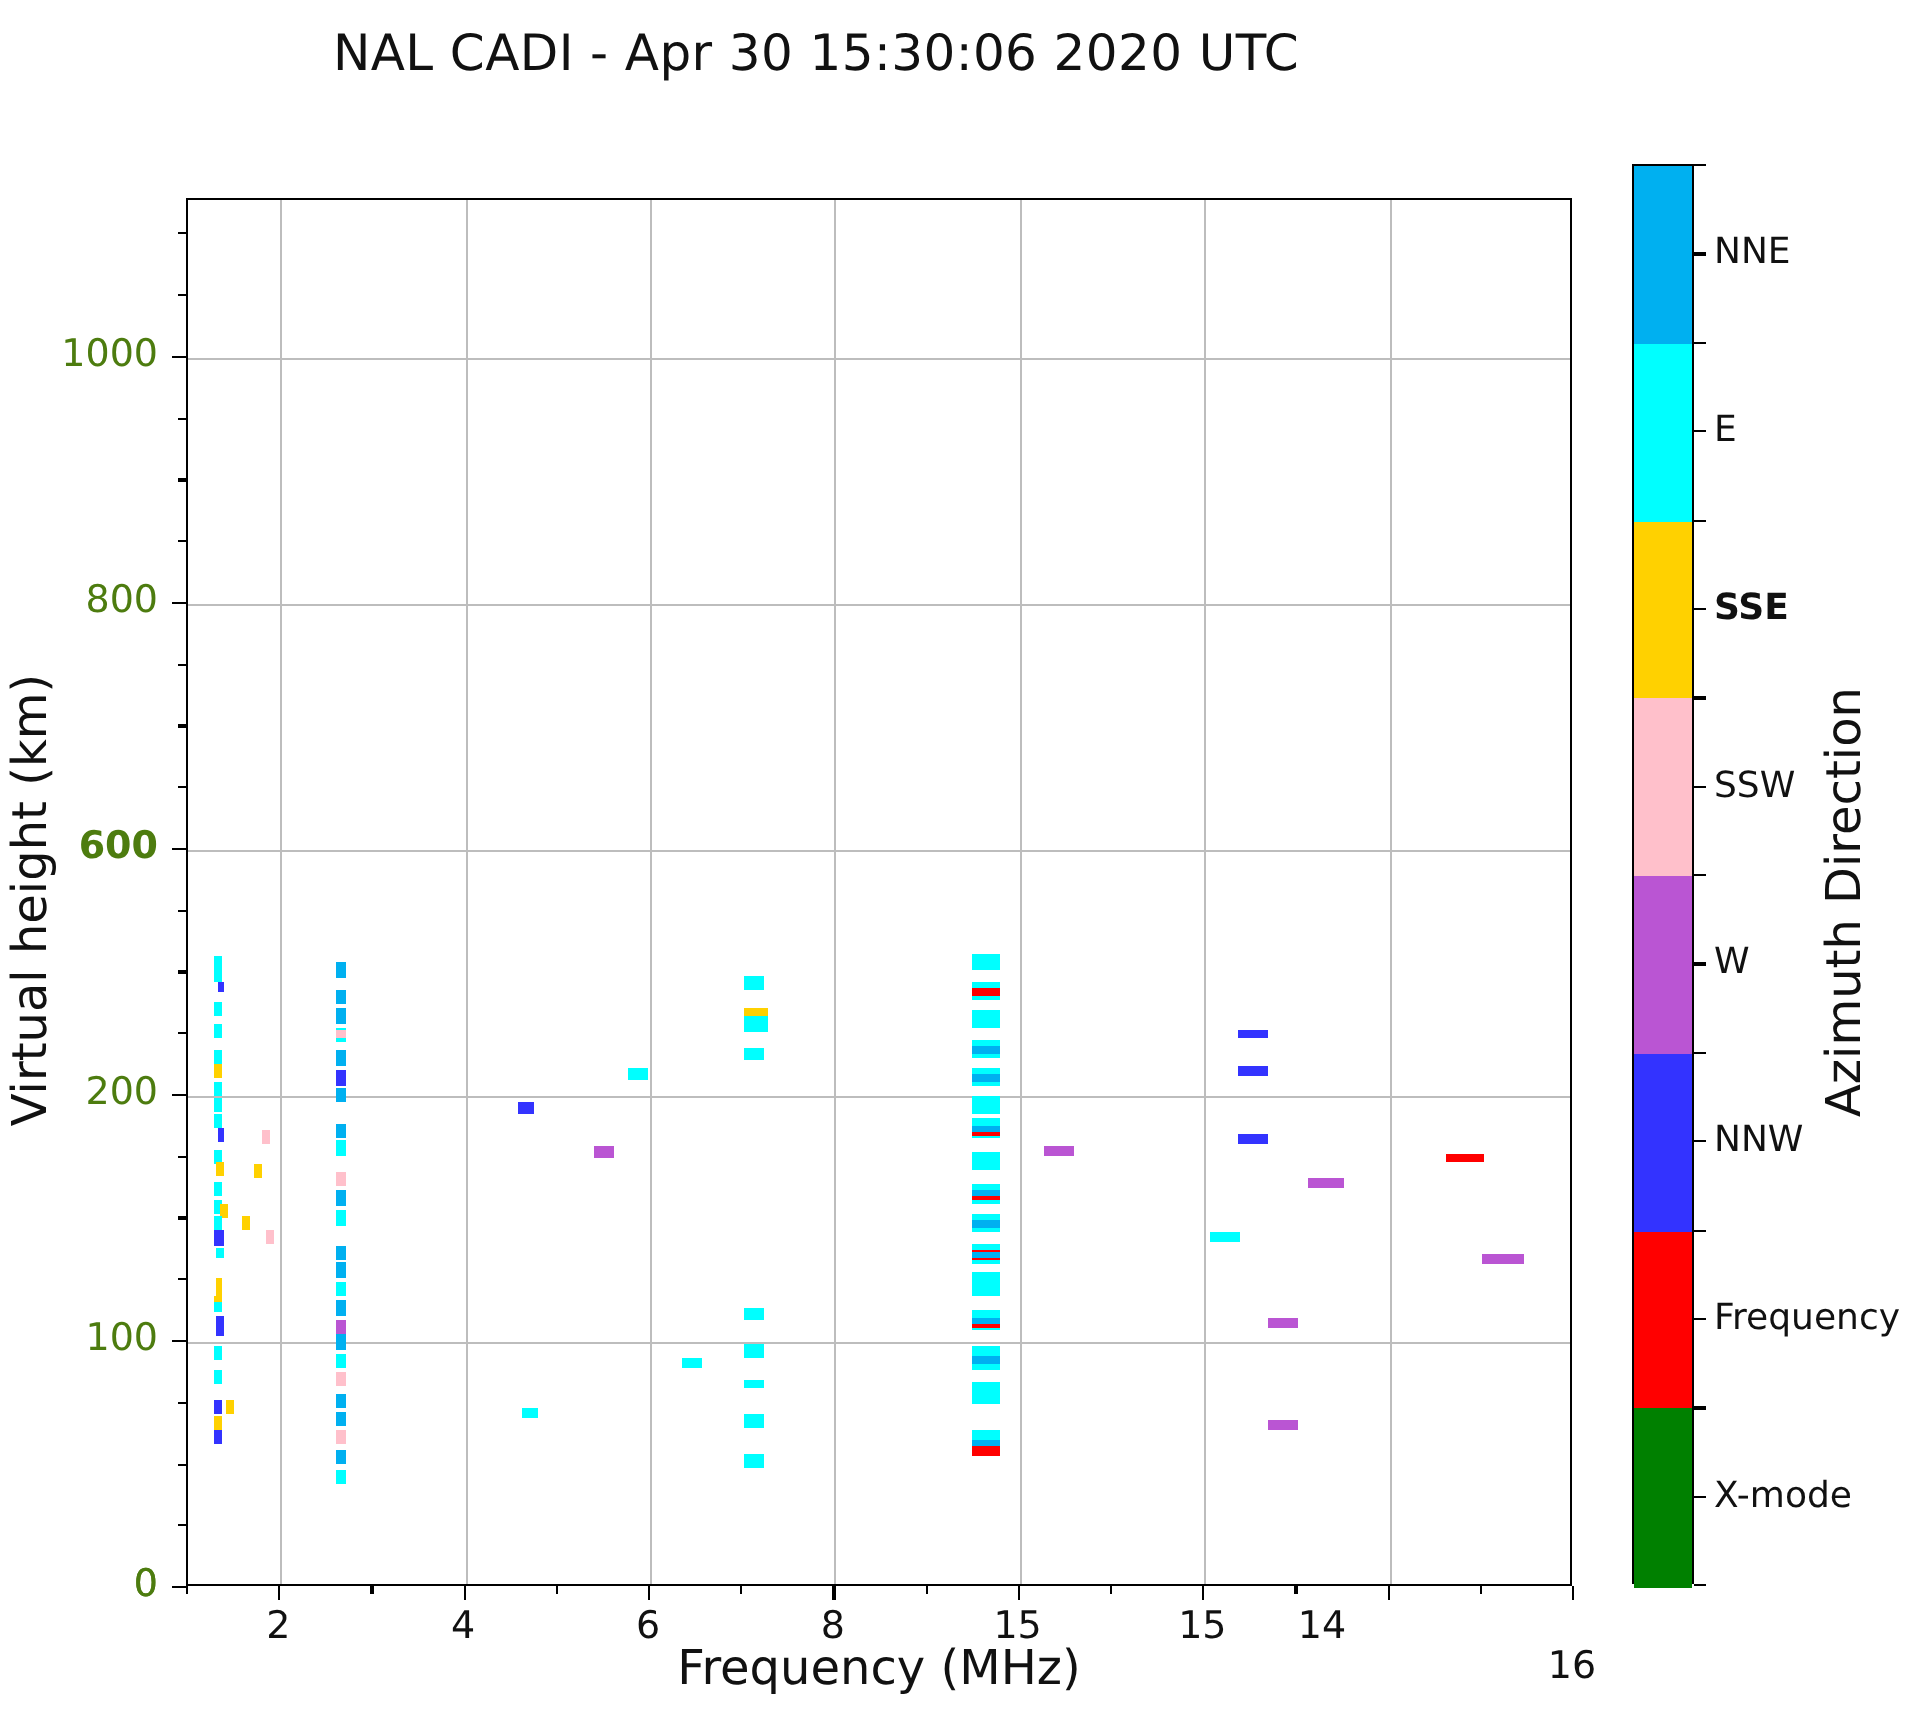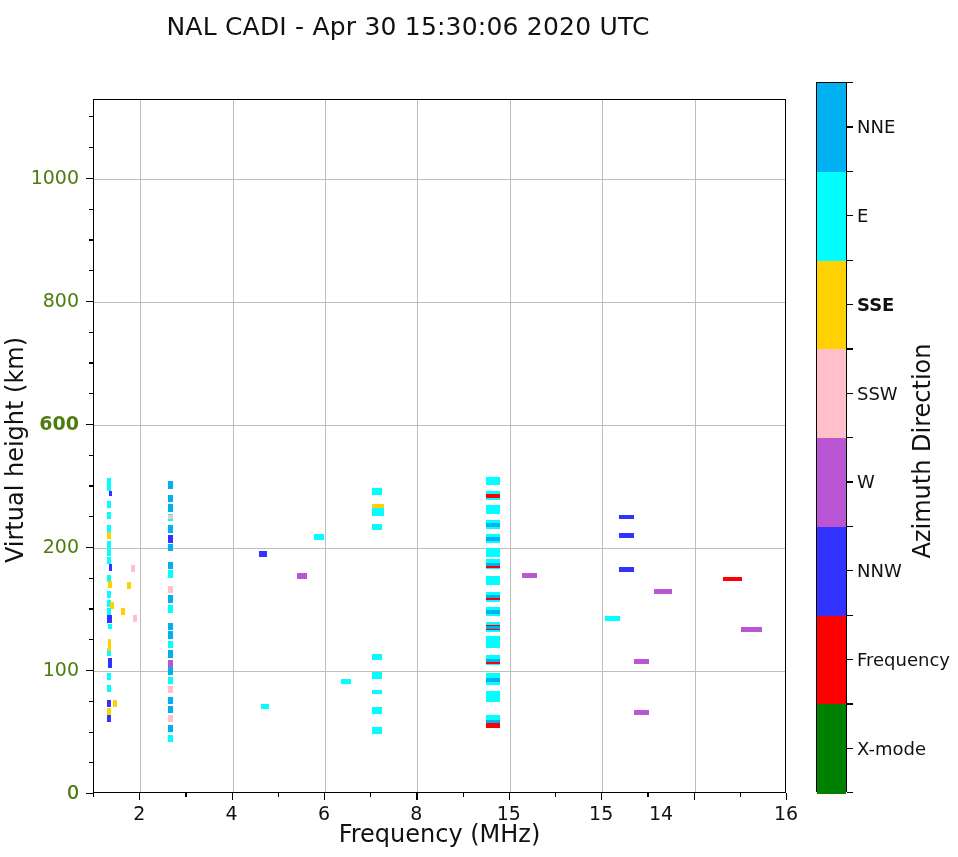--- a/index.html
+++ b/index.html
@@ -275,21 +275,21 @@
       <div class="xlabel-t" style="left: 206px; width: 50px;">6</div>
       <div class="xtick" style="left: 323.4px;"></div>
       <div class="xlabel-t" style="left: 298.4px; width: 50px;">8</div>
       <div class="xtick" style="left: 415.8px;"></div>
       <div class="xlabel-t" style="left: 390.8px; width: 50px;">15</div>
       <div class="xtick" style="left: 508.2px;"></div>
       <div class="xlabel-t" style="left: 483.2px; width: 50px;">15</div>
       <div class="xtick" style="left: 600.6px;"></div>
       <div class="xlabel-t" style="left: 543px; width: 50px;">14</div>
       <div class="xtick" style="left: 693px;"></div>
-      <div class="xlabel-t" style="left: 668px; width: 50px;">16</div>
+      <div class="xlabel-t" style="left: 668px; width: 50px; margin-top: 20px;">16</div>
       <div class="xtick minor" style="left: 0px;"></div>
       <div class="xtick minor" style="left: 92.4px;"></div>
       <div class="xtick minor" style="left: 184.8px;"></div>
       <div class="xtick minor" style="left: 277.2px;"></div>
       <div class="xtick minor" style="left: 369.6px;"></div>
       <div class="xtick minor" style="left: 462px;"></div>
       <div class="xtick minor" style="left: 554.4px;"></div>
       <div class="xtick minor" style="left: 646.8px;"></div>
     </div>
 

